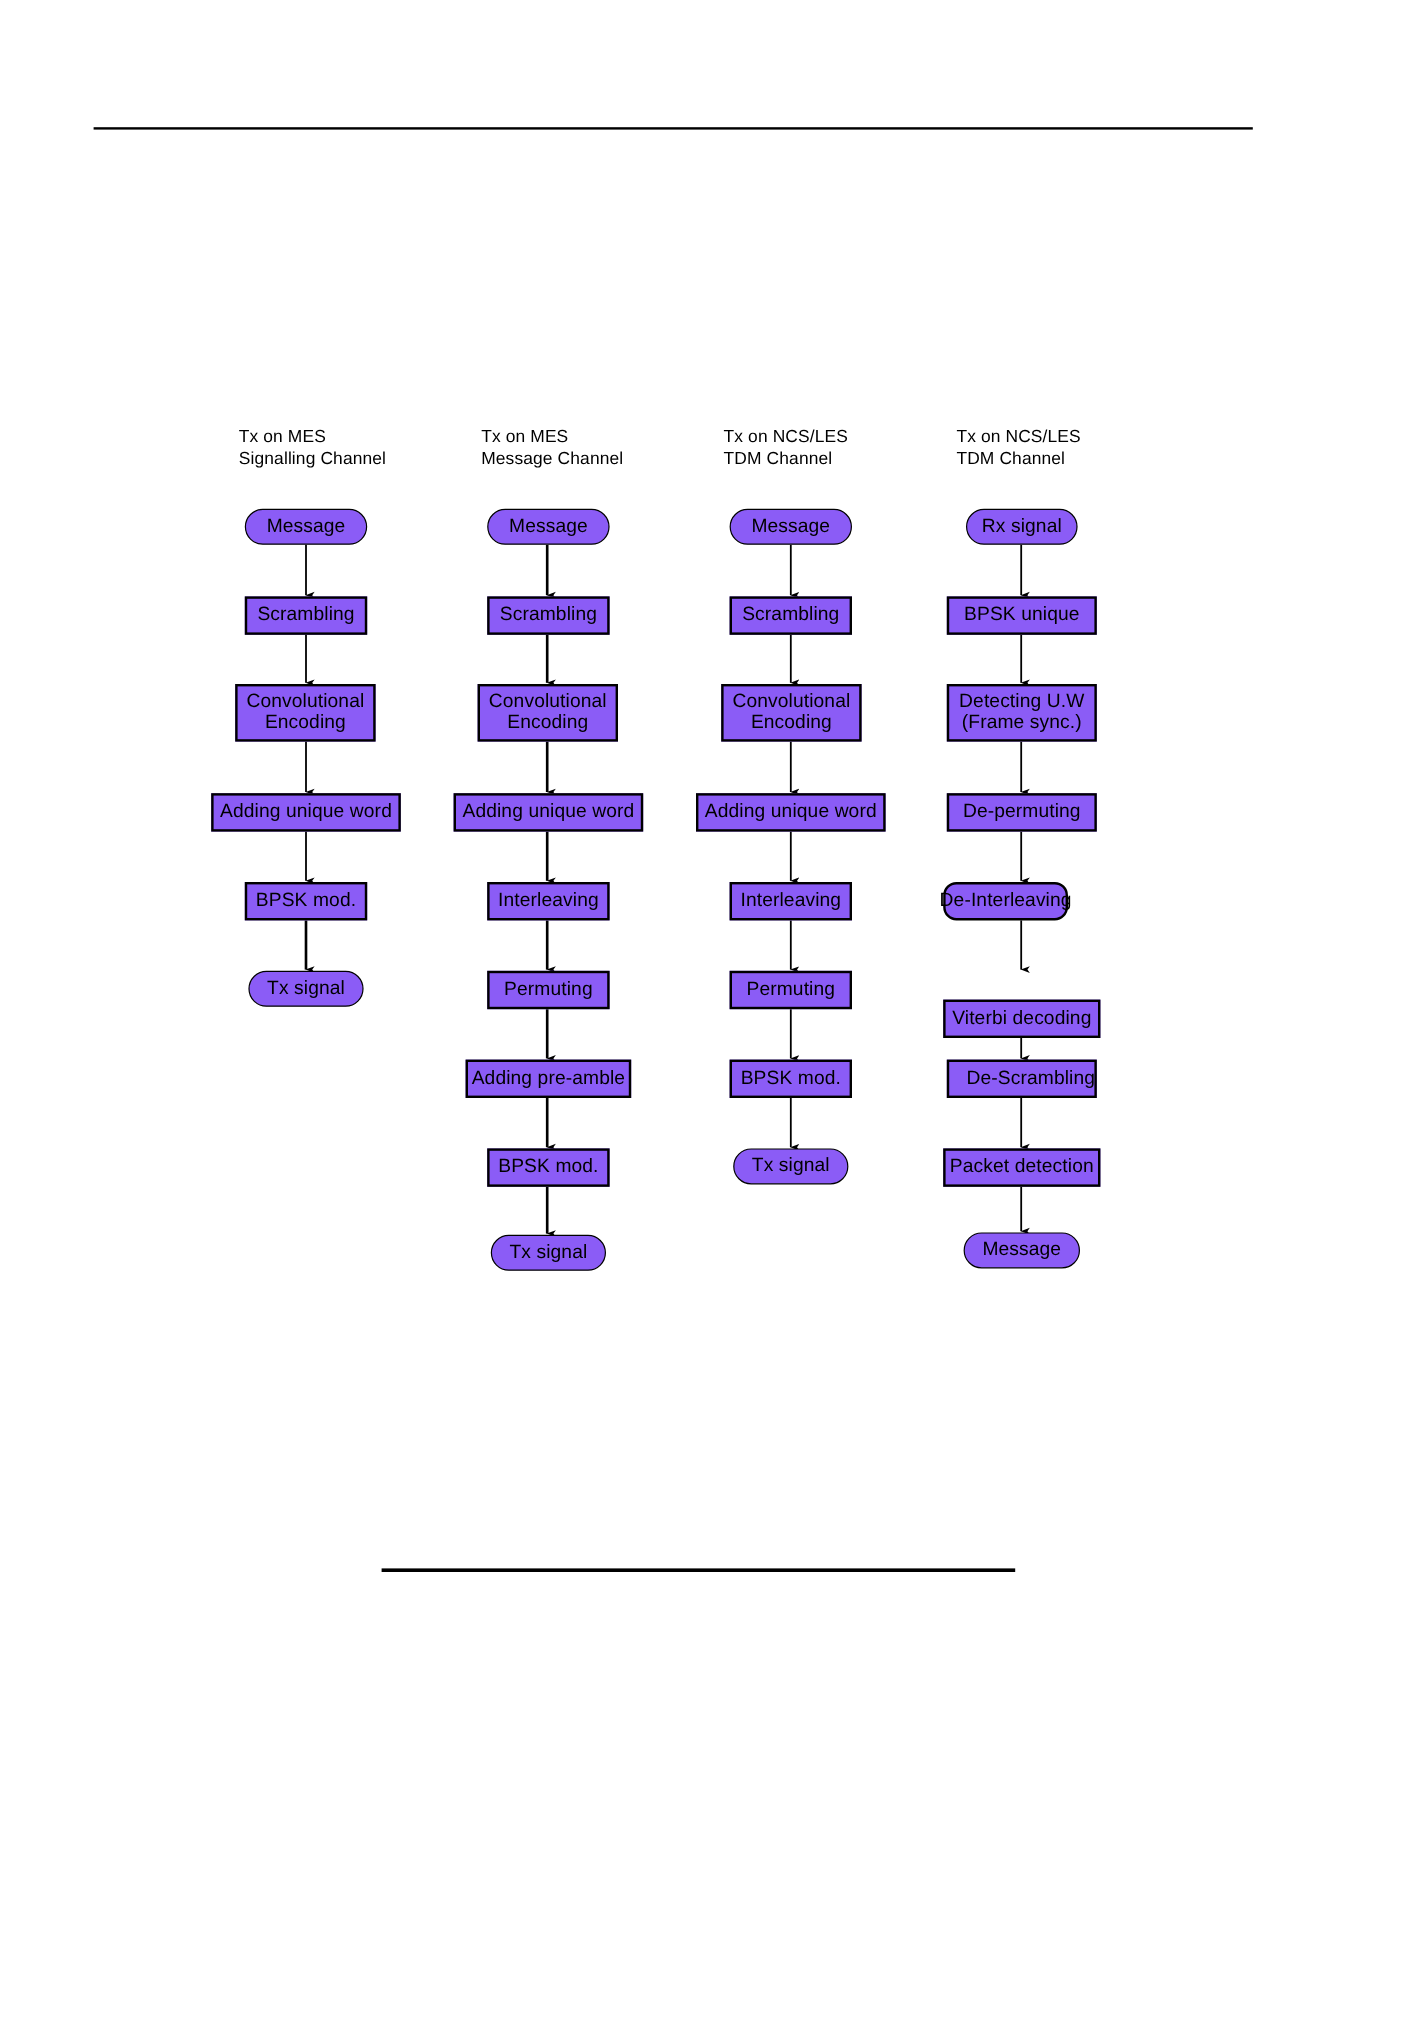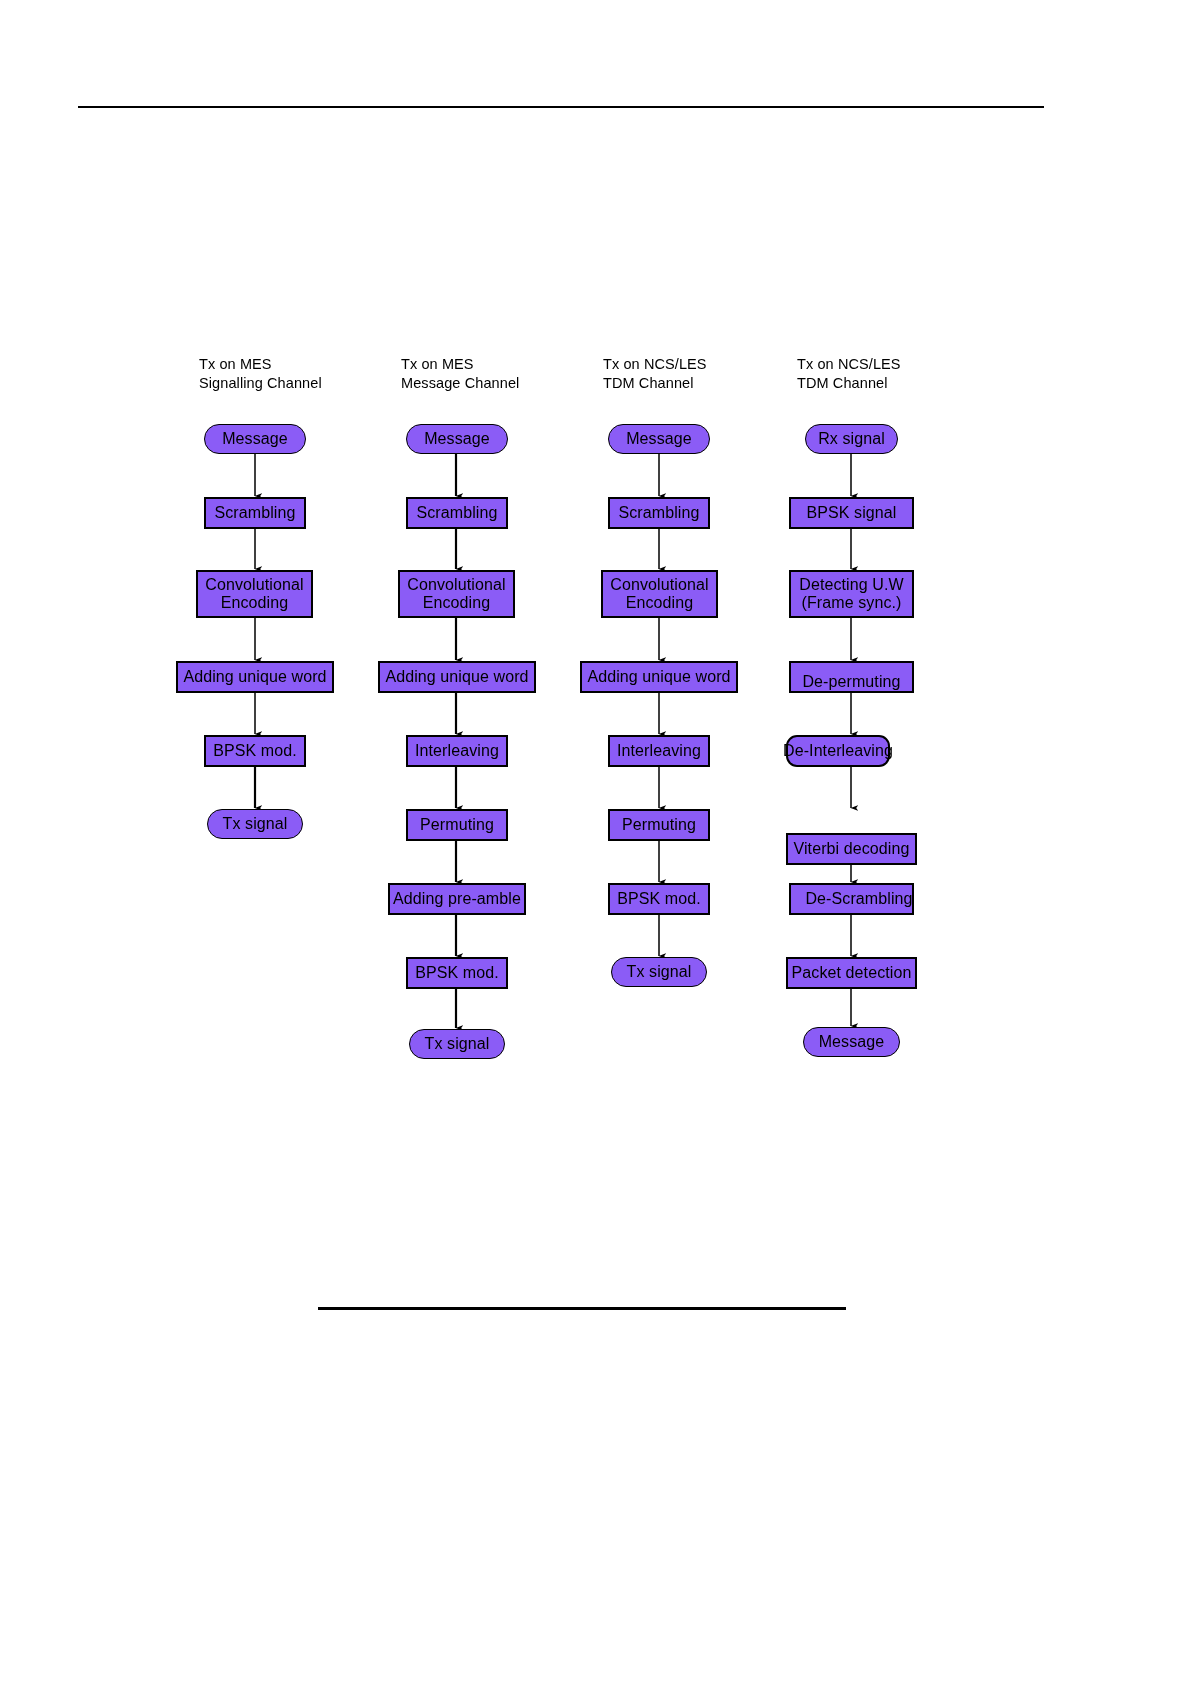--- a/index.html
+++ b/index.html
@@ -144,23 +144,23 @@
       <div class="node terminal" style="left: 409px; top: 1029px; width: 96px; height: 30px;"><span class="node-line">Tx signal</span></div>
       <div class="node terminal" style="left: 608px; top: 424px; width: 102px; height: 30px;"><span class="node-line">Message</span></div>
       <div class="node process heavy" style="left: 608px; top: 497px; width: 102px; height: 32px;"><span class="node-line">Scrambling</span></div>
       <div class="node process heavy" style="left: 601px; top: 570px; width: 117px; height: 48px;"><span class="node-line">Convolutional</span><span class="node-line">Encoding</span></div>
       <div class="node process heavy" style="left: 580px; top: 661px; width: 158px; height: 32px;"><span class="node-line">Adding unique word</span></div>
       <div class="node process heavy" style="left: 608px; top: 735px; width: 102px; height: 32px;"><span class="node-line">Interleaving</span></div>
       <div class="node process heavy" style="left: 608px; top: 809px; width: 102px; height: 32px;"><span class="node-line">Permuting</span></div>
       <div class="node process heavy" style="left: 608px; top: 883px; width: 102px; height: 32px;"><span class="node-line">BPSK mod.</span></div>
       <div class="node terminal" style="left: 611px; top: 957px; width: 96px; height: 30px;"><span class="node-line">Tx signal</span></div>
       <div class="node terminal" style="left: 805px; top: 424px; width: 93px; height: 30px;"><span class="node-line">Rx signal</span></div>
-      <div class="node process heavy" style="left: 789px; top: 497px; width: 125px; height: 32px;"><span class="node-line">BPSK signal</span></div>
+      <div class="node process heavy" style="left: 789px; top: 497px; width: 125px; height: 32px;"><span class="node-line">BPSK unique</span></div>
       <div class="node process heavy" style="left: 789px; top: 570px; width: 125px; height: 48px;"><span class="node-line">Detecting U.W</span><span class="node-line">(Frame sync.)</span></div>
-      <div class="node process heavy" style="left: 789px; top: 661px; width: 125px; height: 32px; justify-content: flex-end;"><span class="node-line">De-permuting</span></div>
+      <div class="node process heavy" style="left: 789px; top: 661px; width: 125px; height: 32px;"><span class="node-line">De-permuting</span></div>
       <div class="node process heavy" style="left: 786px; top: 735px; width: 104px; height: 32px; border-radius: 11px;"><span class="node-line">De-Interleaving</span></div>
       <div class="node process heavy" style="left: 786px; top: 833px; width: 131px; height: 32px;"><span class="node-line">Viterbi decoding</span></div>
       <div class="node process heavy" style="left: 789px; top: 883px; width: 125px; height: 32px; padding-left: 15px;"><span class="node-line">De-Scrambling</span></div>
       <div class="node process heavy" style="left: 786px; top: 957px; width: 131px; height: 32px;"><span class="node-line">Packet detection</span></div>
       <div class="node terminal" style="left: 803px; top: 1027px; width: 97px; height: 30px;"><span class="node-line">Message</span></div>
     </div>
 
 </div>
 
 </body></html>

